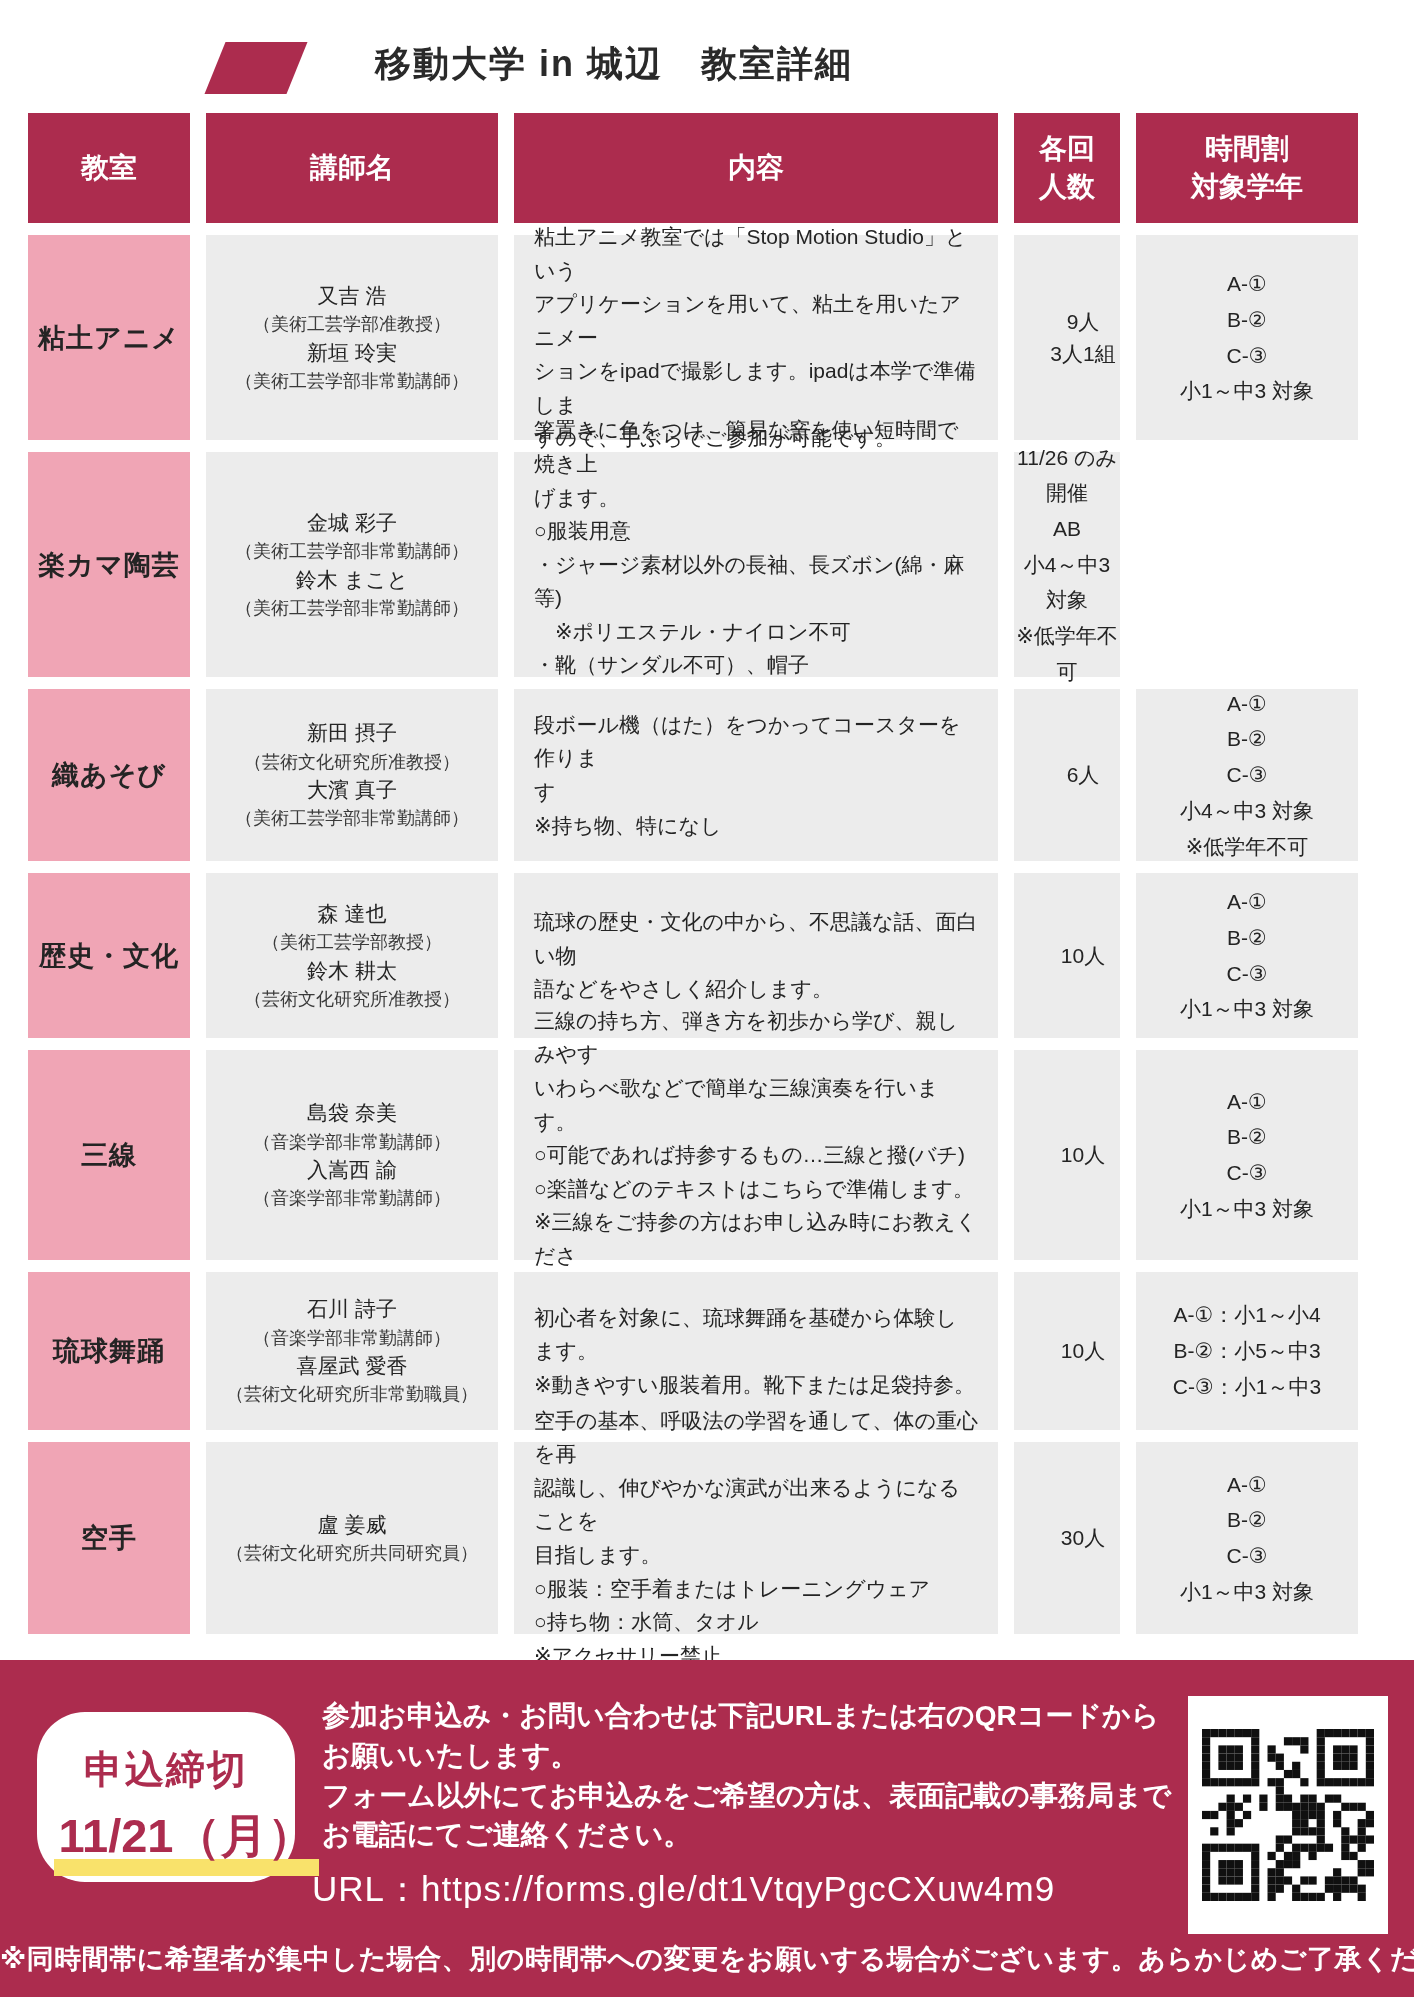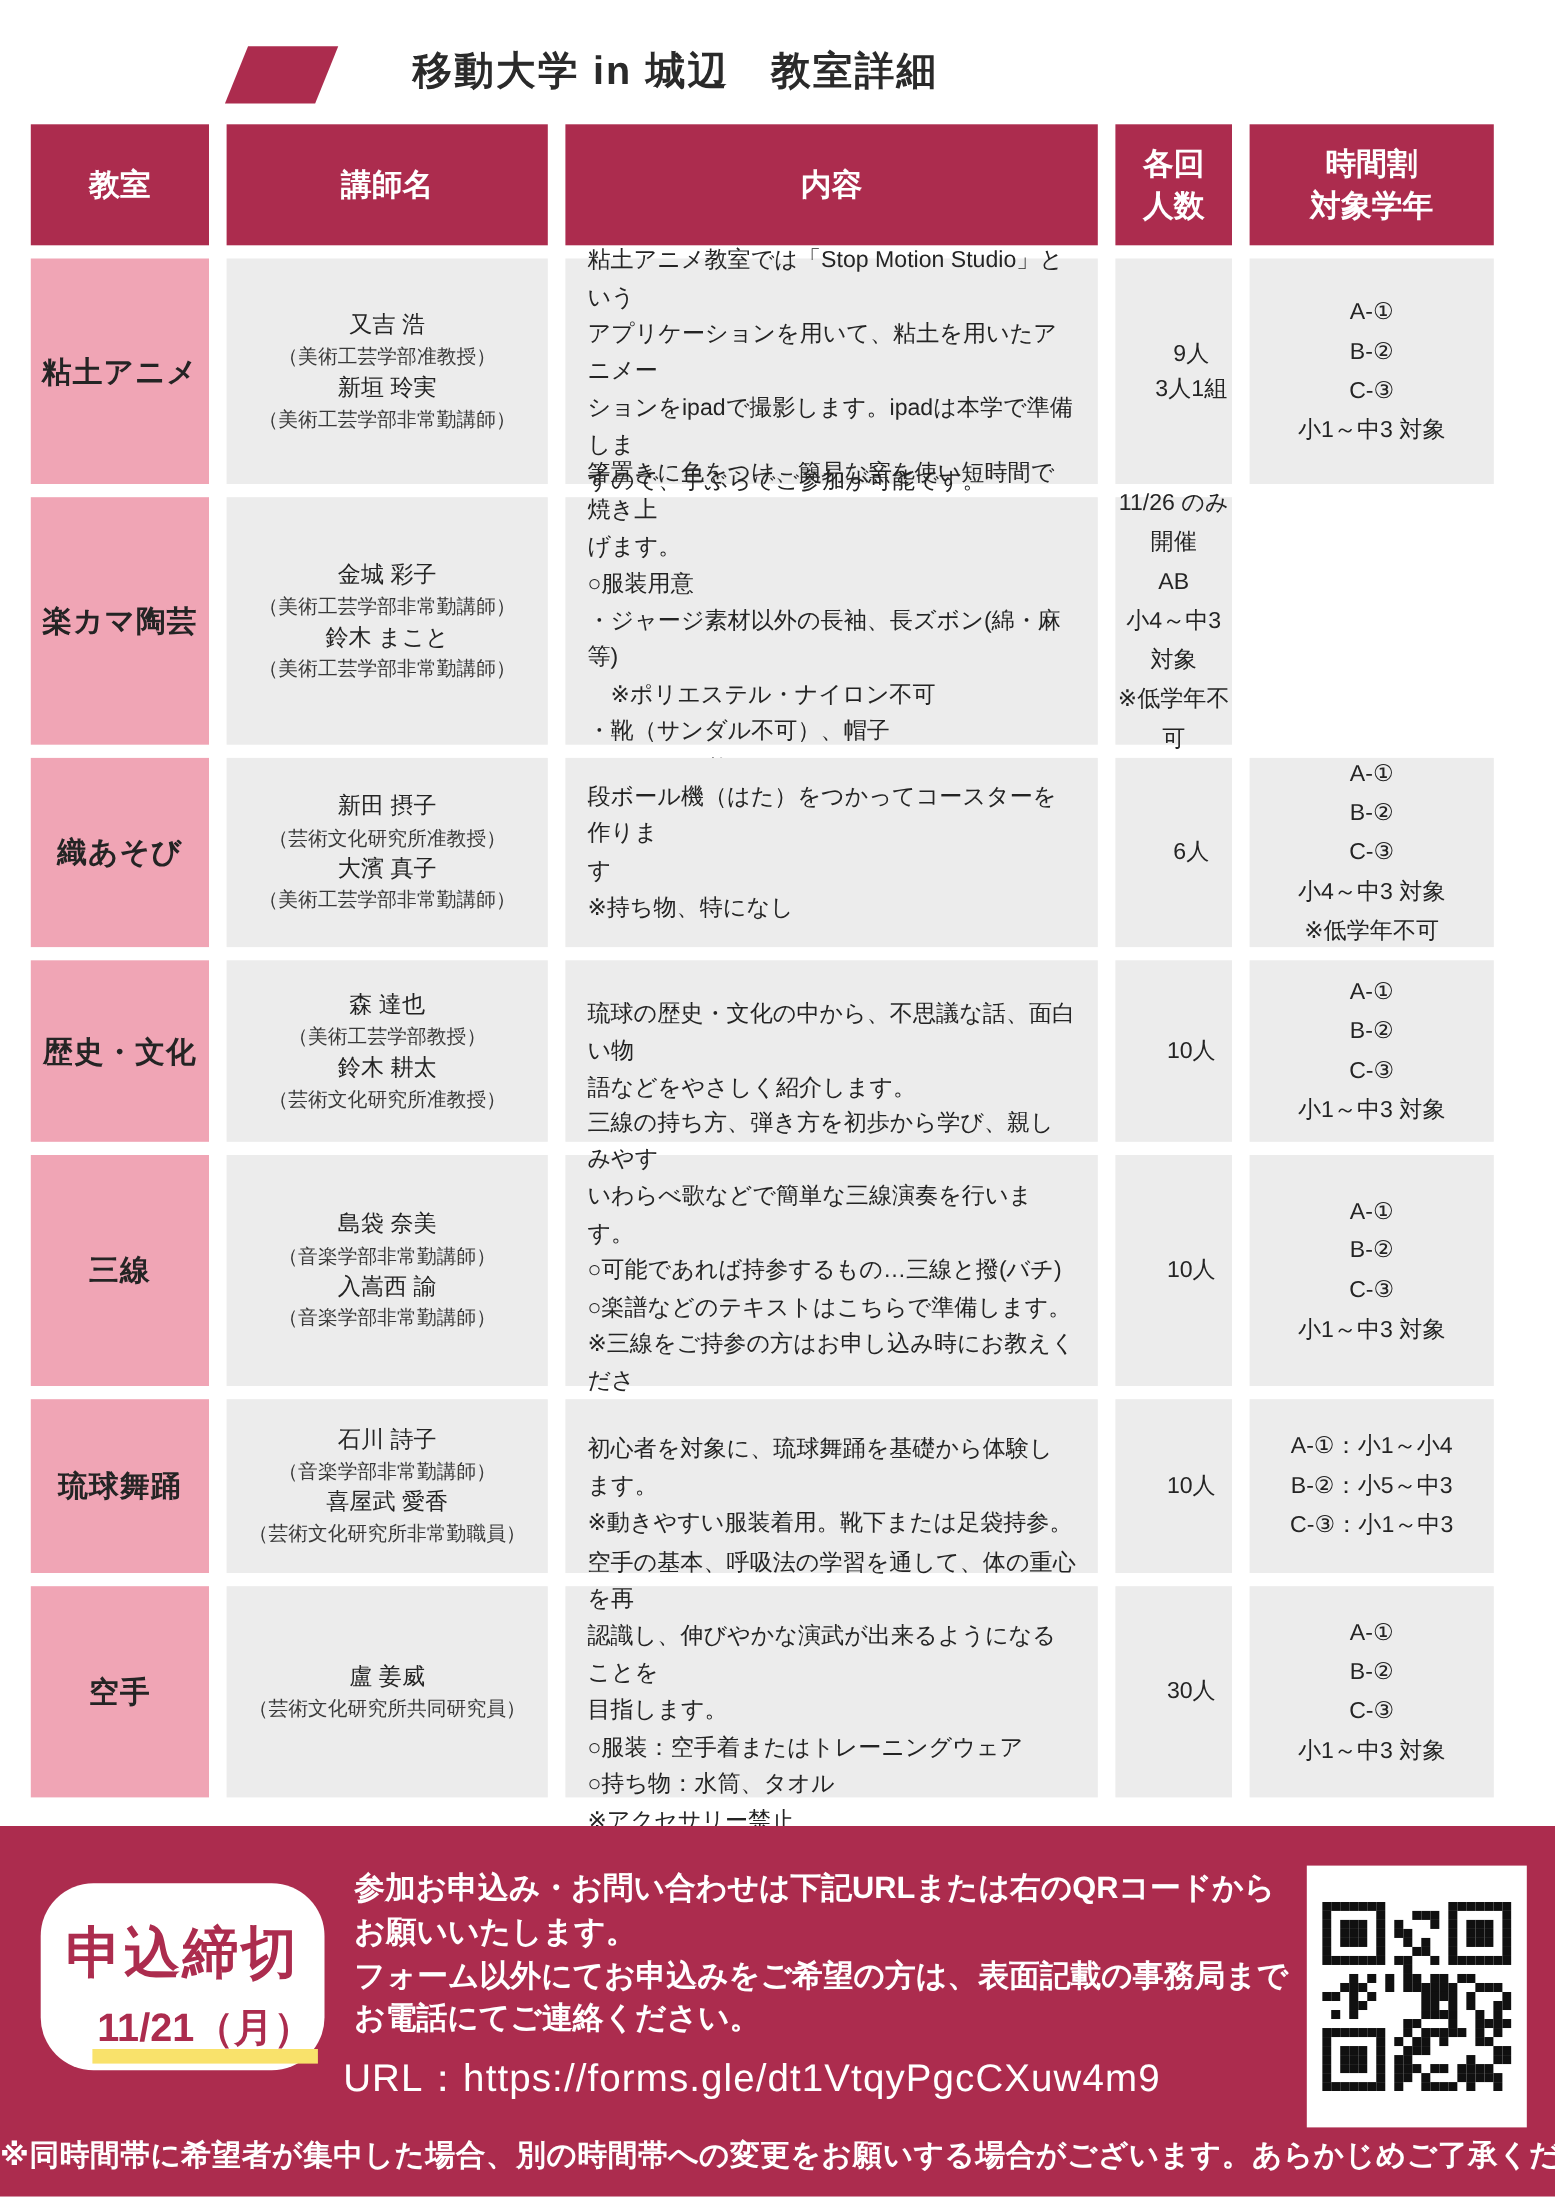--- a/index.html
+++ b/index.html
@@ -62,23 +62,23 @@
   .band{
     position:absolute;left:0;bottom:0;width:1414px;height:337px;
     background:var(--accent);color:#ffffff;
   }
   .deadline-box{
     position:absolute;left:37px;top:52px;width:258px;height:170px;
     background:#ffffff;border-radius:48px;
     display:flex;flex-direction:column;align-items:center;justify-content:center;
     color:var(--accent);
   }
-  .deadline-label{font-size:51px;font-weight:bold;letter-spacing:2px;margin-top:24px;}
+  .deadline-label{font-size:39px;font-weight:bold;letter-spacing:2px;margin-top:24px;}
   .deadline-date{
-    margin-top:8px;font-size:36px;font-weight:bold;white-space:nowrap;
+    margin-top:8px;font-size:47px;font-weight:bold;white-space:nowrap;
     background:linear-gradient(to top,var(--yellow) 24%,transparent 24%);
     padding:0 4px 8px 4px;
     margin-left:41px;
   }
   .contact-text{
     position:absolute;left:322px;top:36px;
     font-size:28px;font-weight:bold;line-height:1.42;white-space:pre-line;
   }
   .url-line{
     position:absolute;left:312px;top:206px;

